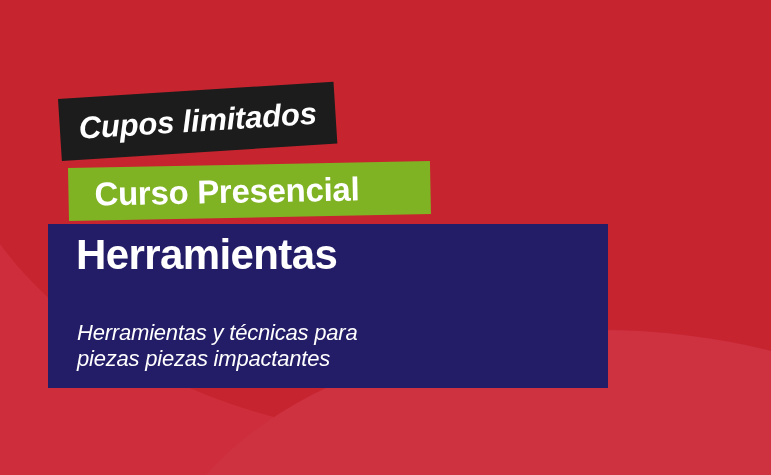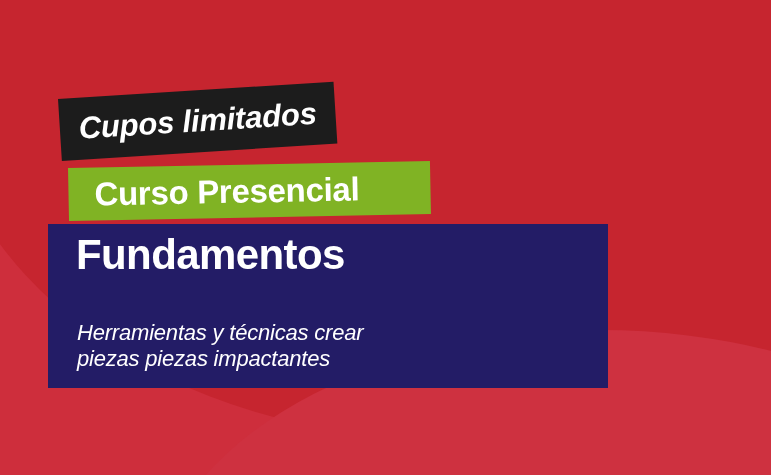--- a/index.html
+++ b/index.html
@@ -143,21 +143,21 @@
   <div class="banner-black">
     <span class="banner-black-text">Cupos limitados</span>
   </div>
 
   <div class="banner-green">
     <span class="banner-green-text">Curso Presencial</span>
   </div>
 
   <div class="panel-blue">
     <div class="panel-title">
-      <span class="line">Fundamentos</span>
+      <span class="line">Herramientas</span>
     </div>
     <div class="panel-subtitle">
-      <span class="line">Herramientas y técnicas crear</span>
+      <span class="line">Herramientas y técnicas para</span>
       <span class="line">piezas piezas impactantes</span>
     </div>
   </div>
 
 </div>
 
 </body></html>

